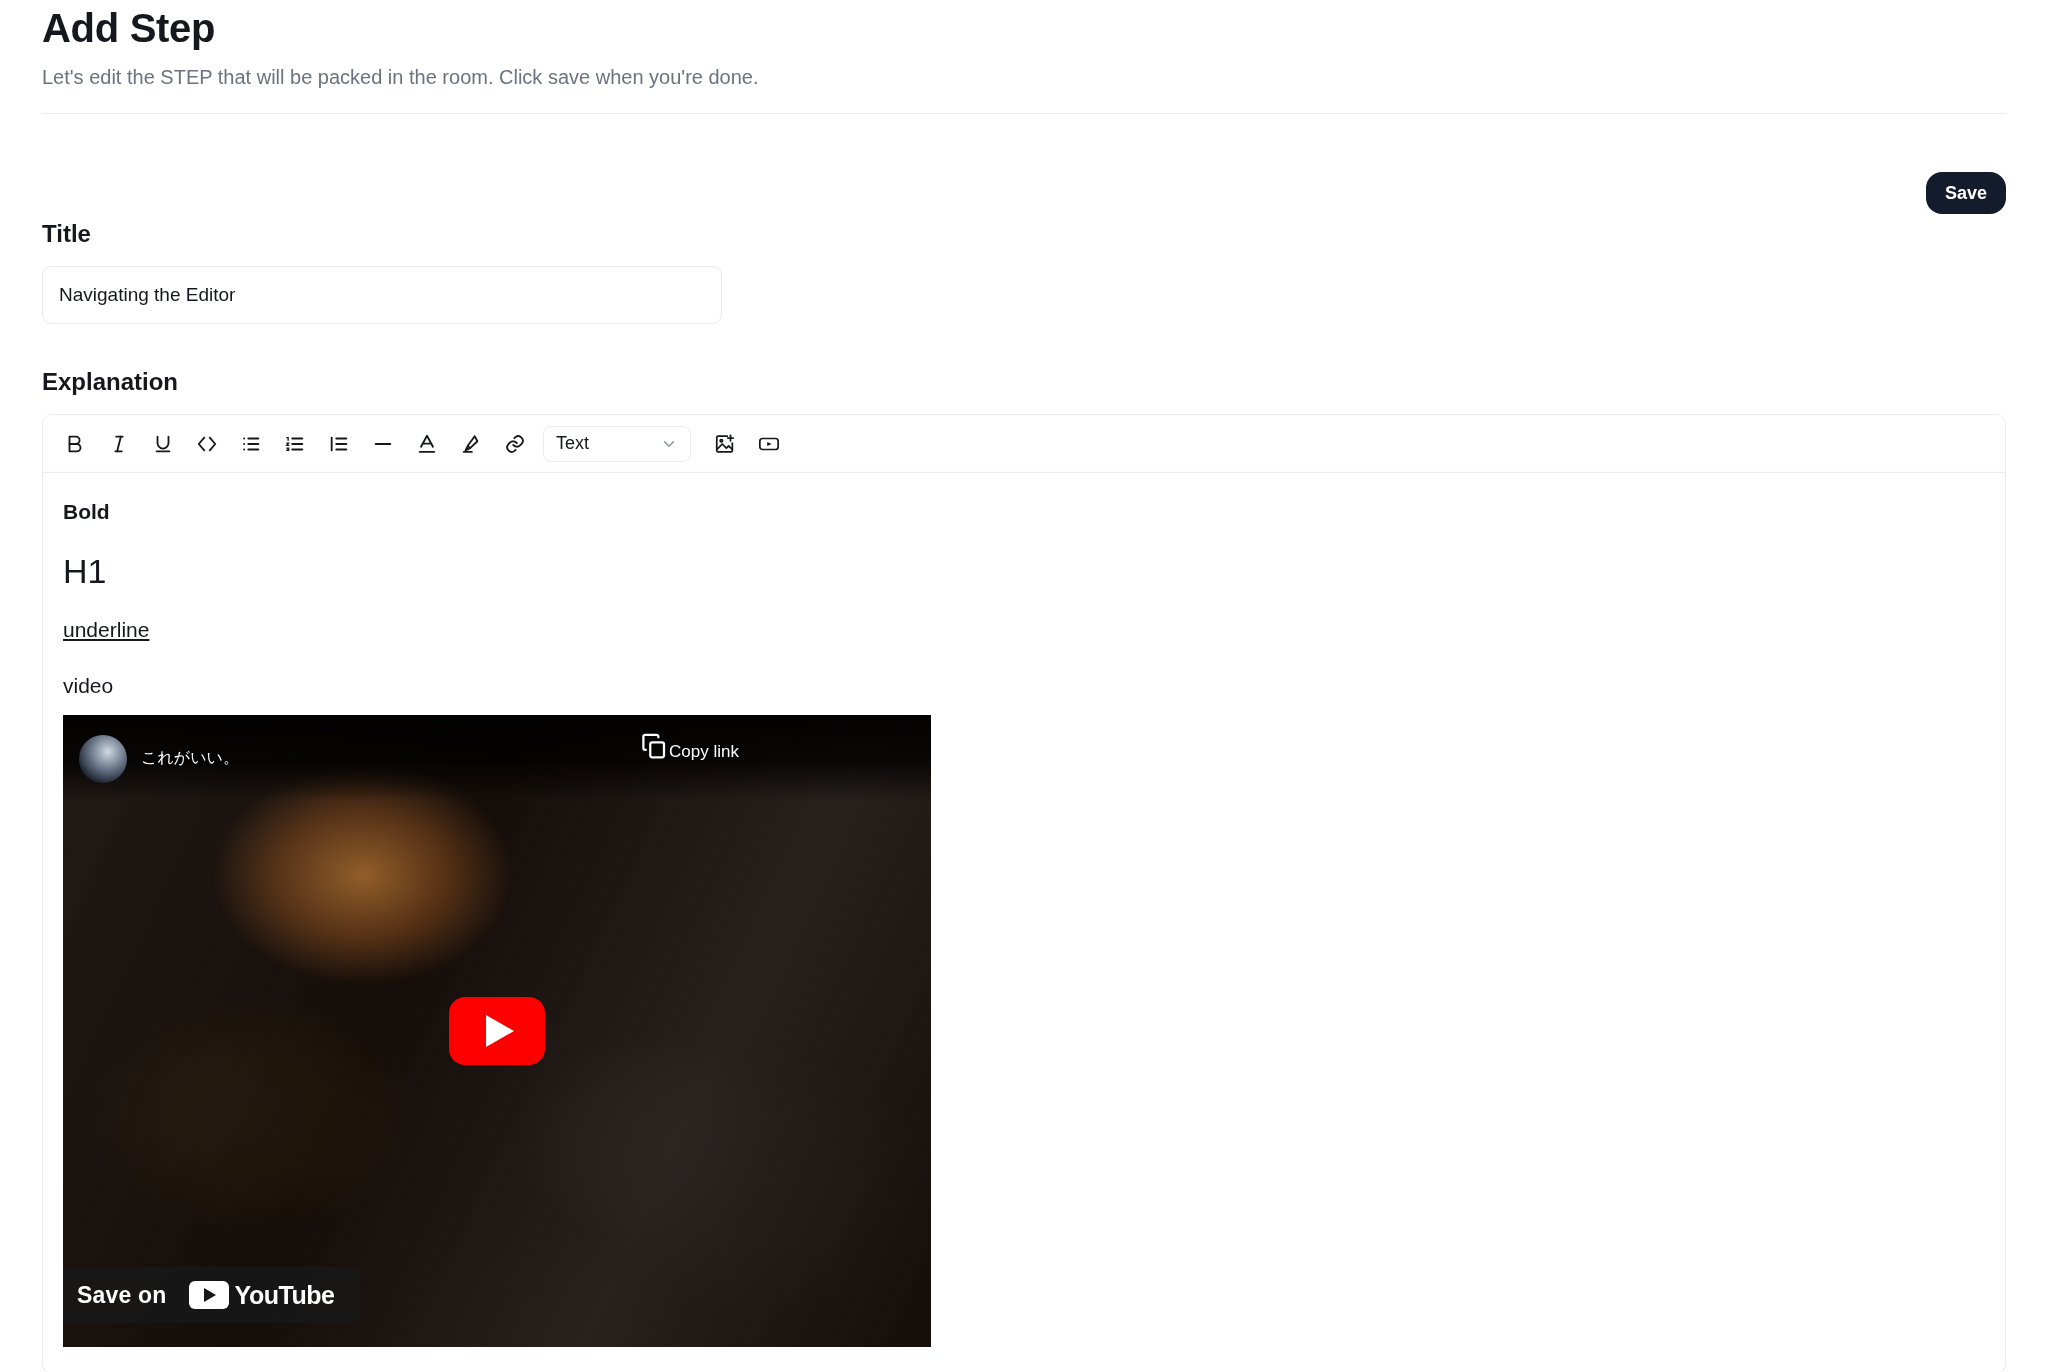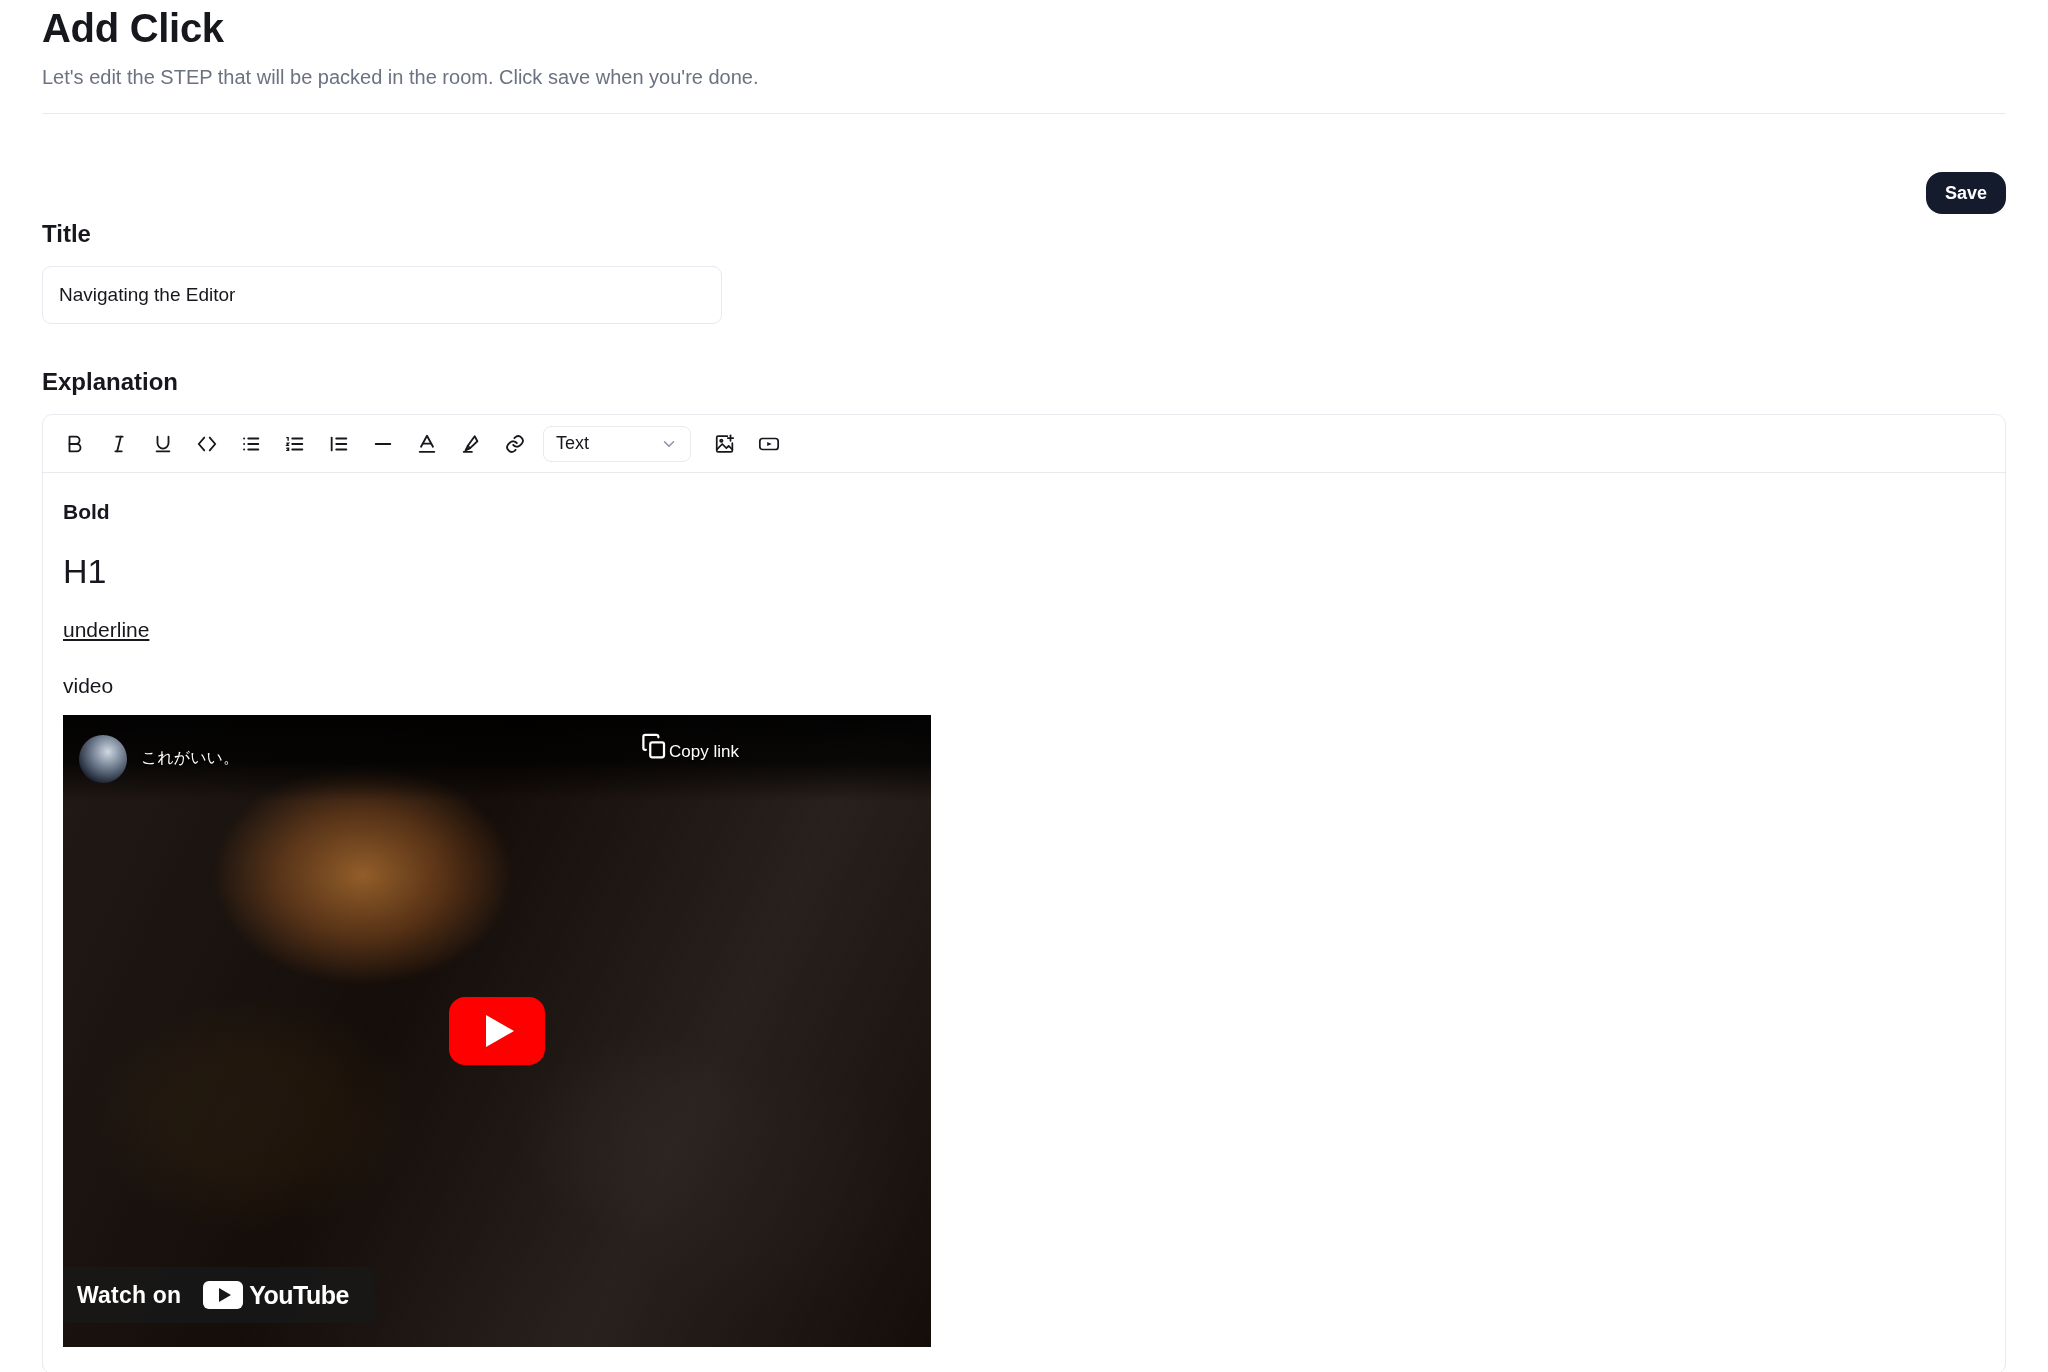--- a/index.html
+++ b/index.html
@@ -294,21 +294,21 @@
     font-size: 25px;
     font-weight: bold;
     letter-spacing: -0.5px;
   }
 </style>
 </head>
 <body>
 
 <div class="page">
 
-  <h1 class="page-title">Add Click</h1>
+  <h1 class="page-title">Add Step</h1>
   <p class="page-subtitle">Let's edit the STEP that will be packed in the room. Click save when you're done.</p>
   <div class="header-divider"></div>
 
   <div class="save-row">
     <button class="save-button">Save</button>
   </div>
 
   <div class="field-label label-title">Title</div>
   <input class="title-input" type="text" value="Navigating the Editor" style="">
 
@@ -490,21 +490,21 @@
             </svg>
           </span>
           <span class="yt-copylink-label">Copy link</span>
         </div>
 
         <div class="yt-play">
           <div class="yt-play-tri"></div>
         </div>
 
         <div class="yt-watch">
-          <span class="yt-watch-label">Watch on</span>
+          <span class="yt-watch-label">Save on</span>
           <span class="yt-logo">
             <span class="yt-logo-badge">
               <span class="yt-logo-tri"></span>
             </span>
             <span class="yt-logo-word">YouTube</span>
           </span>
         </div>
       </div>
 
     </div>

